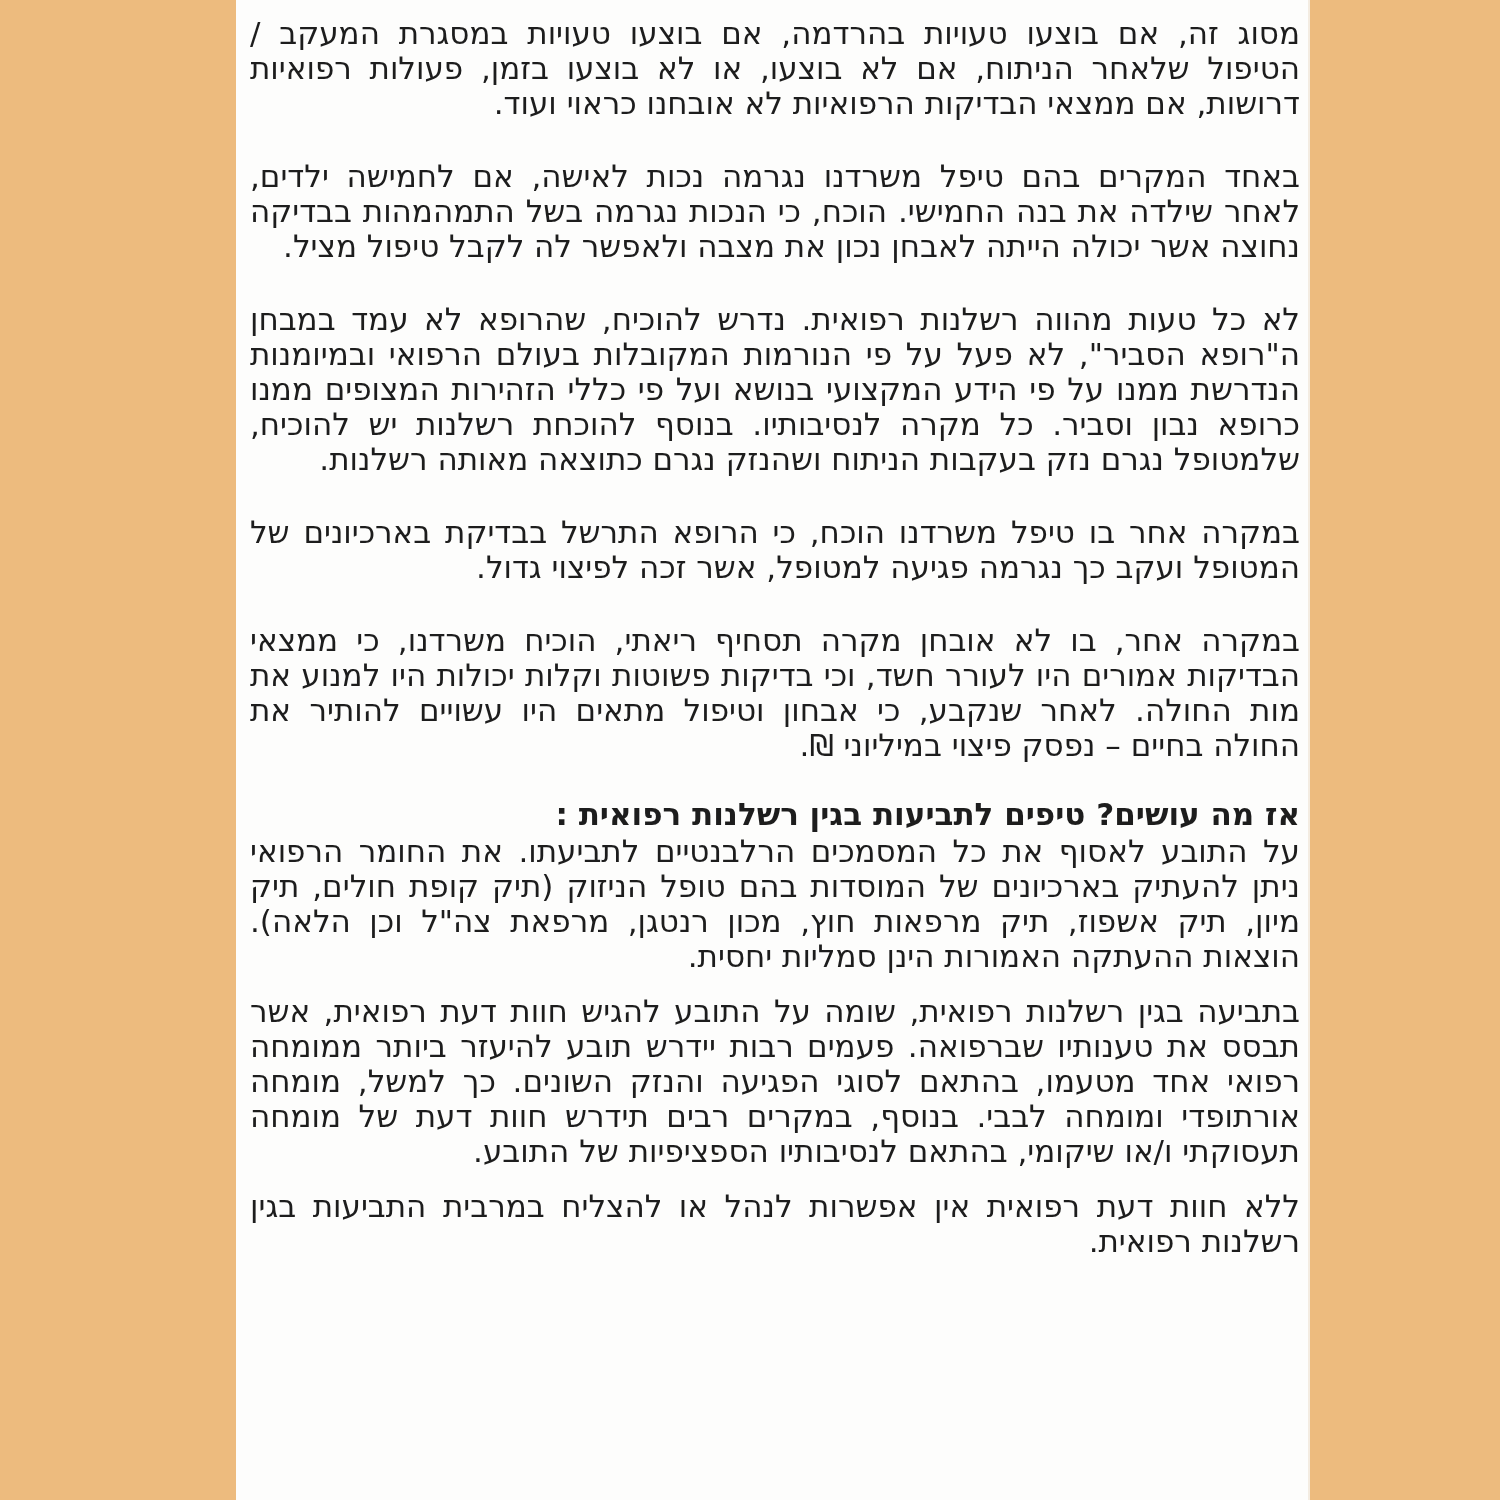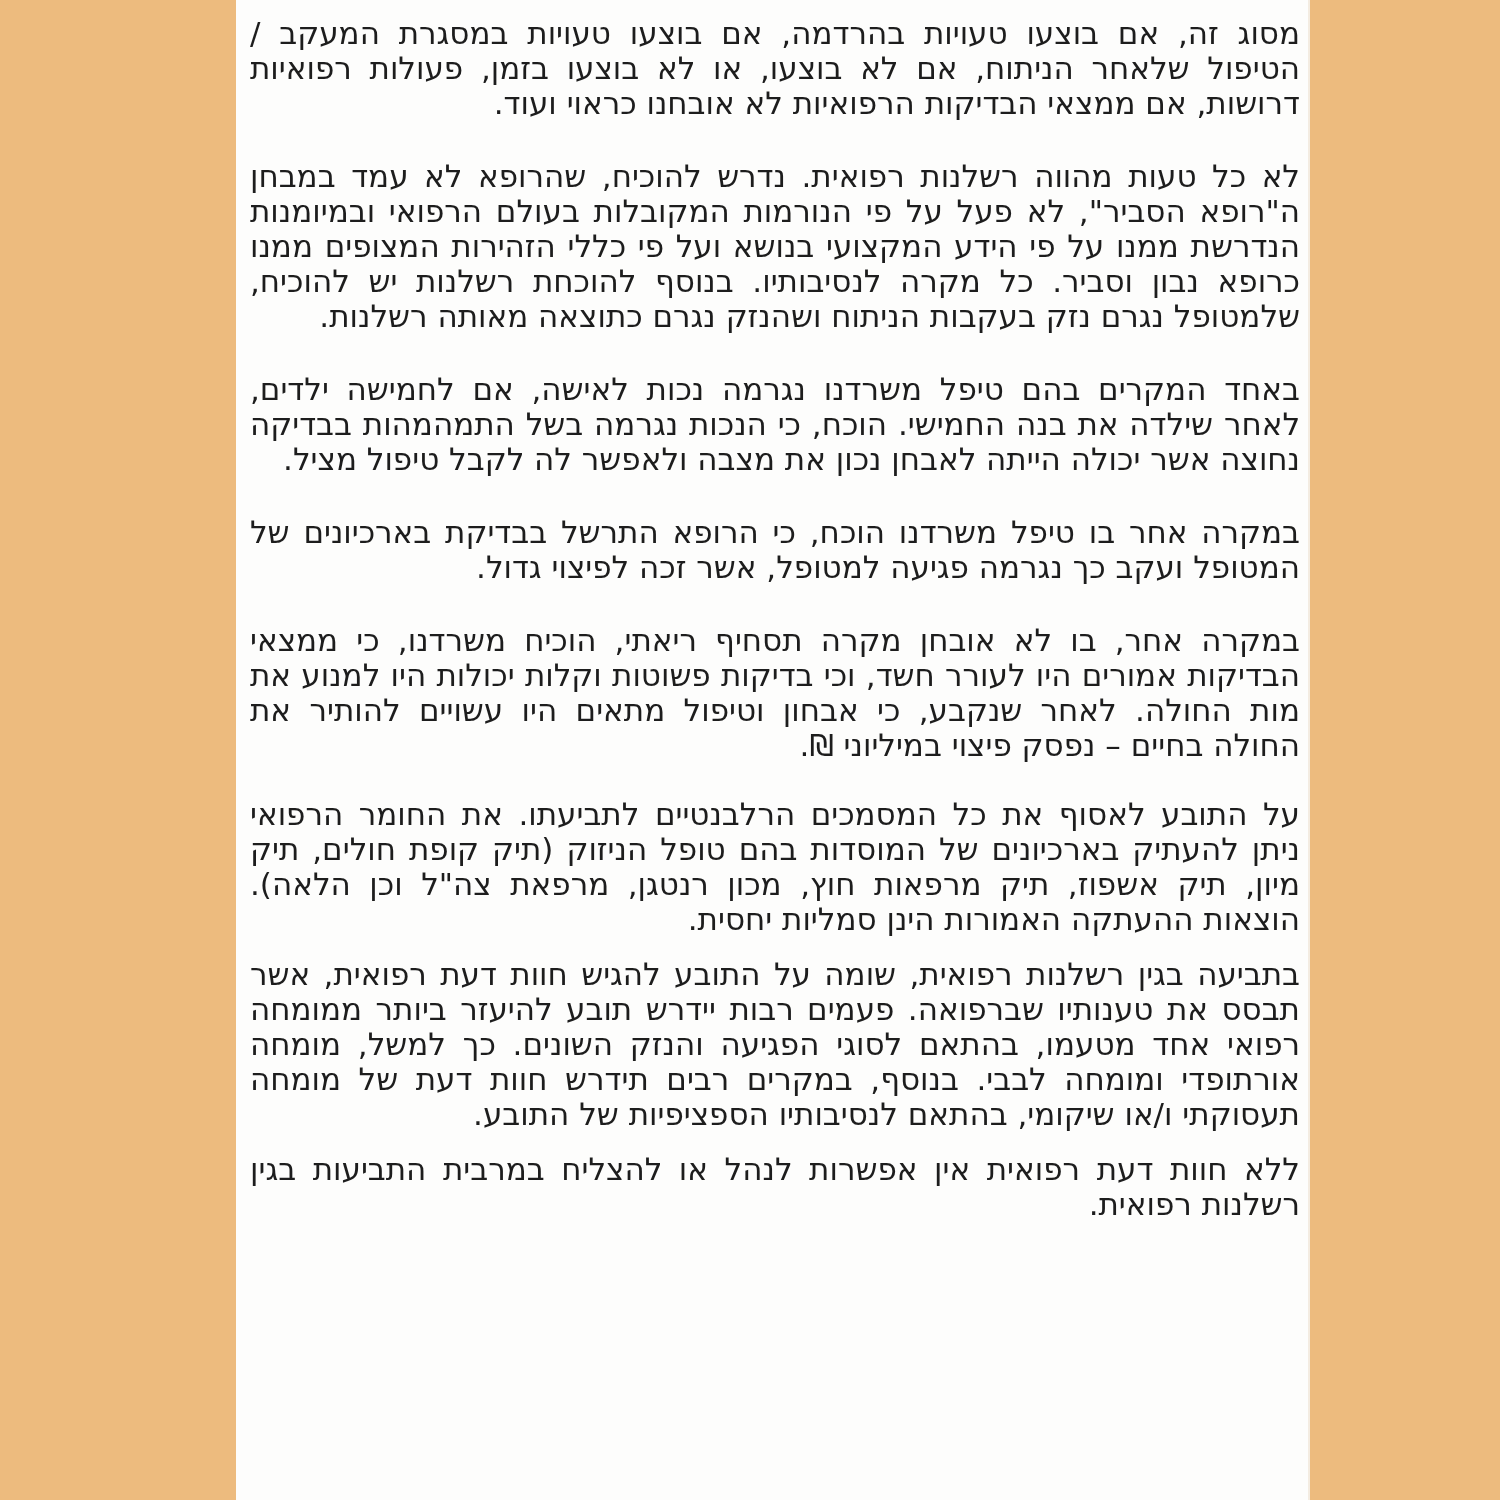--- a/index.html
+++ b/index.html
@@ -47,22 +47,23 @@
 </style>
 </head>
 <body>
 
 <div class="margin-band margin-left"></div>
 <div class="margin-band margin-right"></div>
 
 <div class="paper">
   <div class="doc">
     <p class="gap-lg">מסוג זה, אם בוצעו טעויות בהרדמה, אם בוצעו טעויות במסגרת המעקב / הטיפול שלאחר הניתוח, אם לא בוצעו, או לא בוצעו בזמן, פעולות רפואיות דרושות, אם ממצאי הבדיקות הרפואיות לא אובחנו כראוי ועוד.</p>
+    <p class="gap-lg">באחד המקרים בהם טיפל משרדנו נגרמה נכות לאישה, אם לחמישה ילדים, לאחר שילדה את בנה החמישי. הוכח, כי הנכות נגרמה בשל התמהמהות בבדיקה נחוצה אשר יכולה הייתה לאבחן נכון את מצבה ולאפשר לה לקבל טיפול מציל.</p>
     <p class="gap-lg">לא כל טעות מהווה רשלנות רפואית. נדרש להוכיח, שהרופא לא עמד במבחן ה"רופא הסביר", לא פעל על פי הנורמות המקובלות בעולם הרפואי ובמיומנות הנדרשת ממנו על פי הידע המקצועי בנושא ועל פי כללי הזהירות המצופים ממנו כרופא נבון וסביר. כל מקרה לנסיבותיו. בנוסף להוכחת רשלנות יש להוכיח, שלמטופל נגרם נזק בעקבות הניתוח ושהנזק נגרם כתוצאה מאותה רשלנות.</p>
-    <p class="gap-lg">באחד המקרים בהם טיפל משרדנו נגרמה נכות לאישה, אם לחמישה ילדים, לאחר שילדה את בנה החמישי. הוכח, כי הנכות נגרמה בשל התמהמהות בבדיקה נחוצה אשר יכולה הייתה לאבחן נכון את מצבה ולאפשר לה לקבל טיפול מציל.</p>
     <p class="gap-lg">במקרה אחר בו טיפל משרדנו הוכח, כי הרופא התרשל בבדיקת בארכיונים של המטופל ועקב כך נגרמה פגיעה למטופל, אשר זכה לפיצוי גדול.</p>
     <p class="gap-md">במקרה אחר, בו לא אובחן מקרה תסחיף ריאתי, הוכיח משרדנו, כי ממצאי הבדיקות אמורים היו לעורר חשד, וכי בדיקות פשוטות וקלות יכולות היו למנוע את מות החולה. לאחר שנקבע, כי אבחון וטיפול מתאים היו עשויים להותיר את החולה בחיים – נפסק פיצוי במיליוני ₪.</p>
+    <p class="heading gap-none">אז מה עושים? טיפים לתביעות בגין רשלנות רפואית :</p>
     <p class="gap-sm">על התובע לאסוף את כל המסמכים הרלבנטיים לתביעתו. את החומר הרפואי ניתן להעתיק בארכיונים של המוסדות בהם טופל הניזוק (תיק קופת חולים, תיק מיון, תיק אשפוז, תיק מרפאות חוץ, מכון רנטגן, מרפאת צה"ל וכן הלאה). הוצאות ההעתקה האמורות הינן סמליות יחסית.</p>
     <p class="gap-sm">בתביעה בגין רשלנות רפואית, שומה על התובע להגיש חוות דעת רפואית, אשר תבסס את טענותיו שברפואה. פעמים רבות יידרש תובע להיעזר ביותר ממומחה רפואי אחד מטעמו, בהתאם לסוגי הפגיעה והנזק השונים. כך למשל, מומחה אורתופדי ומומחה לבבי. בנוסף, במקרים רבים תידרש חוות דעת של מומחה תעסוקתי ו/או שיקומי, בהתאם לנסיבותיו הספציפיות של התובע.</p>
     <p class="gap-sm">ללא חוות דעת רפואית אין אפשרות לנהל או להצליח במרבית התביעות בגין רשלנות רפואית.</p>
 
   </div>
 </div>
 
 </body></html>

